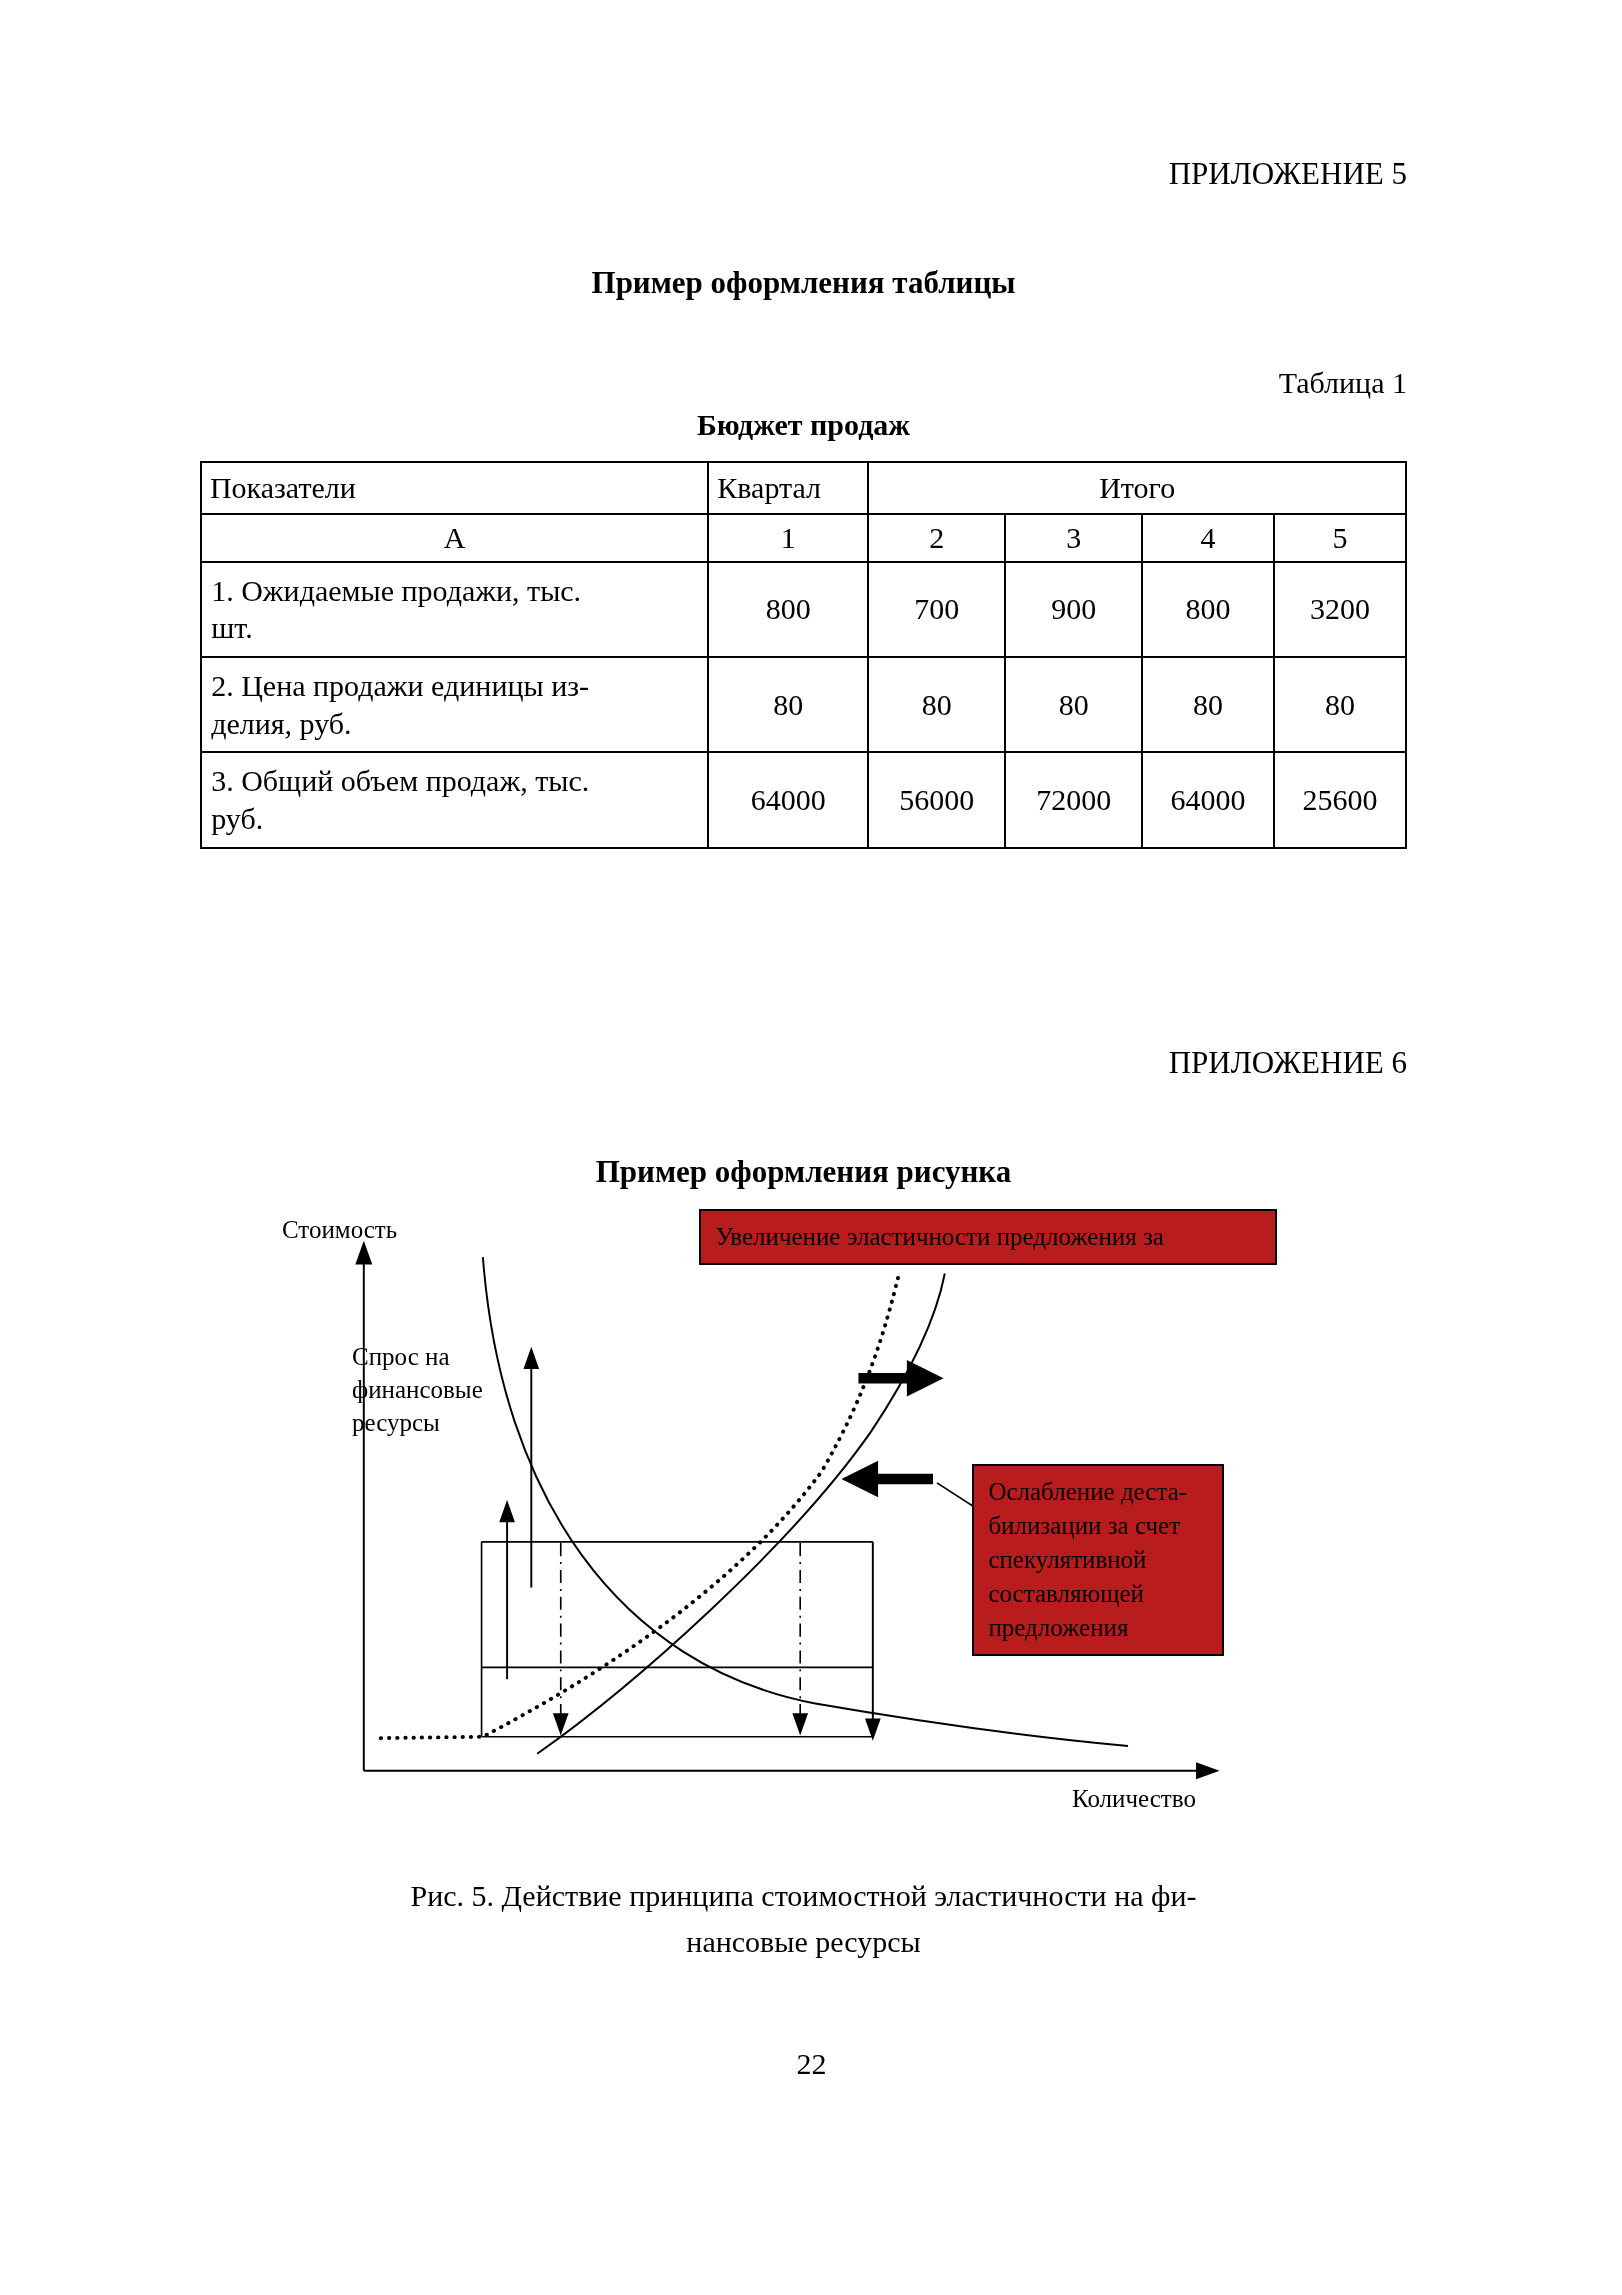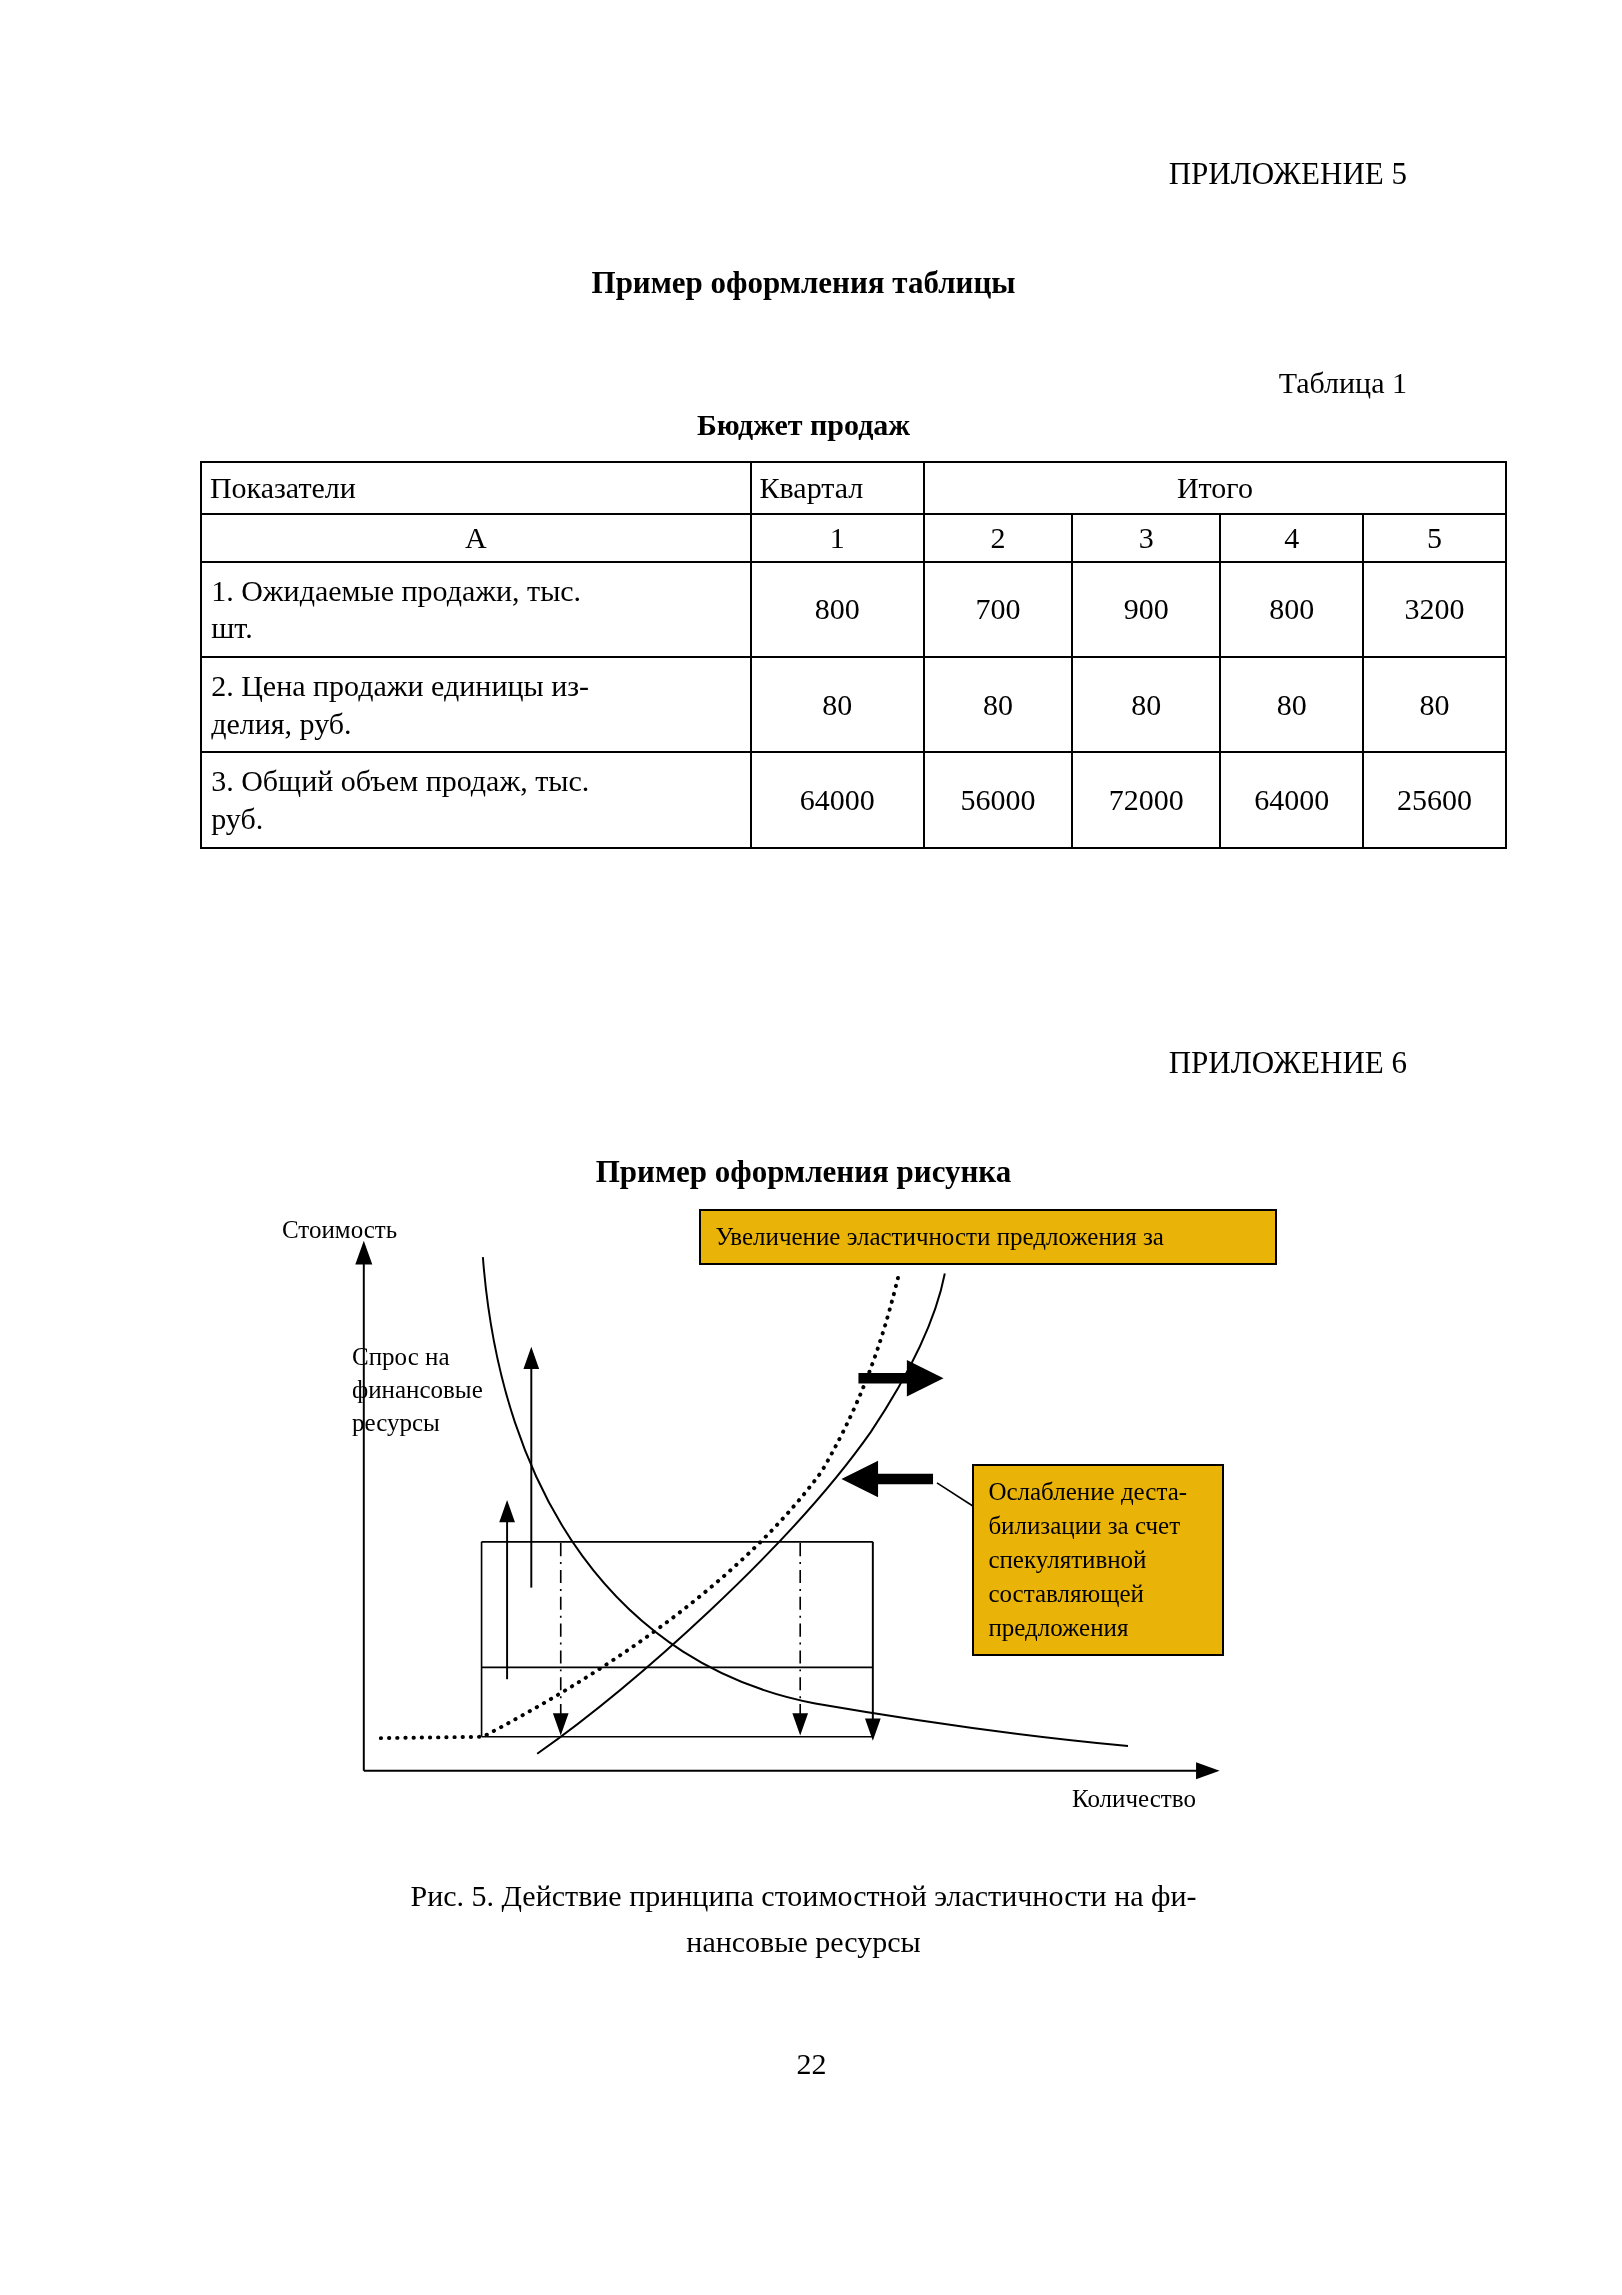--- a/index.html
+++ b/index.html
@@ -13,35 +13,35 @@
     font-size: 30px;
     overflow: hidden;
   }
   .content { position: absolute; left: 200px; top: 156px; width: 1207px; }
   .right  { text-align: right; }
   .appendix-label { font-size: 31px; }
   .section-title  { font-size: 31px; font-weight: bold; text-align: center; margin-top: 73px; }
   .table-number   { font-size: 30px; text-align: right; margin-top: 65px; }
   .table-title    { font-size: 30px; font-weight: bold; text-align: center; margin-top: 7.9px; }
 
-  table.budget { border-collapse: collapse; margin-top: 19.6px; width: 1307px; font-size: 30px; border: 2.6px solid #000; }
+  table.budget { border-collapse: collapse; margin-top: 19.6px; width: 1207px; font-size: 30px; border: 2.6px solid #000; }
   table.budget td { border: 2px solid #000; vertical-align: middle; }
   td.lab { text-align: left; padding: 6.5px 7.9px 6.5px 9.2px; line-height: 1.25; }
   td.num { text-align: center; padding: 6.5px 2.6px; }
   tr.hdr td { padding: 5.9px 7.9px; }
   tr.data td { padding: 9.2px 3.9px; }
   tr.data td.lab { padding: 9.2px 7.9px 9.2px 9.2px; }
 
   .appendix6-label { margin-top: 196px; }
 
   .fig-wrap { position: relative; margin-left: 118px; margin-top: 31px; width: 916px; height: 622px; font-size: 25px; }
   .fig-svg  { position: absolute; left: 0; top: 0; overflow: visible; }
   .fig-lbl  { position: absolute; line-height: 1.32; }
   .fig-lbl span, .callout span { display: block; }
-  .callout { position: absolute; border: 2px solid #000; background: #eab308; padding: 9.2px 14.4px; line-height: 1.36; box-sizing: border-box; }
+  .callout { position: absolute; border: 2px solid #000; background: #b91c1c; padding: 9.2px 14.4px; line-height: 1.36; box-sizing: border-box; }
   .callout-top   { left: 381px; top: -11.8px; width: 578px; }
   .callout-right { left: 654px; top: 243px; width: 252px; font-family: Liberation Serif, serif; }
   .y-axis-label { left: -36px; top: -7.9px; }
   .x-axis-label { left: 754px; top: 561px; }
   .demand-label { left: 34px;  top: 119px; }
   .supply-label { left: 645px; top: 141px; }
 
   .fig-caption { text-align: center; margin-top: 30px; line-height: 1.55; font-size: 30px; }
   .page-number { position: absolute; left: 0; right: 0; top: 2047px; text-align: center; font-size: 30px; }
 </style>

